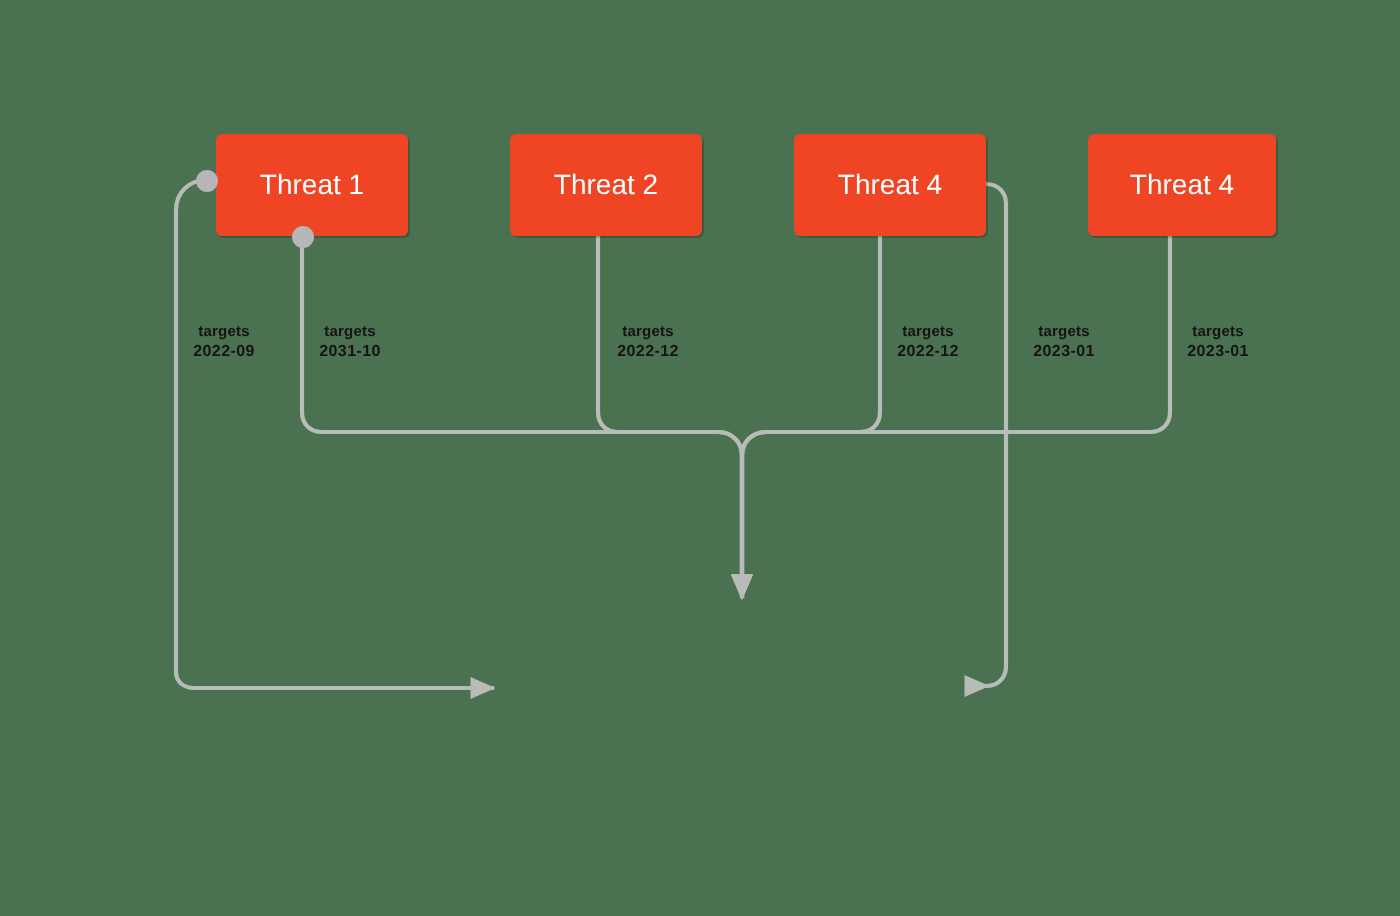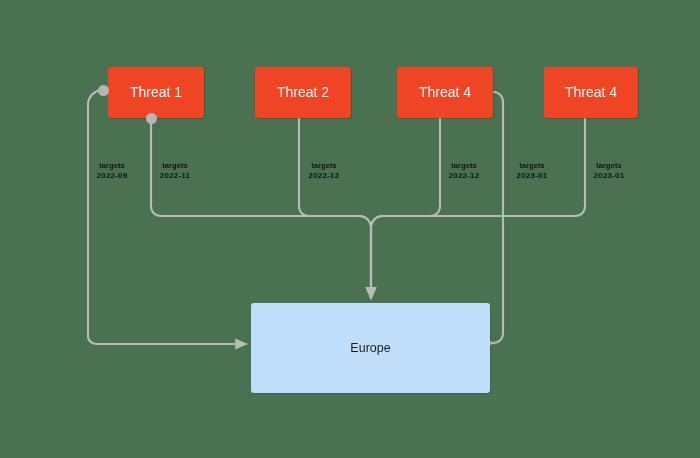--- a/index.html
+++ b/index.html
@@ -109,35 +109,32 @@
   </div>
 
   <div class="node node-threat" style="left:397px; top:67px; width:96px; height:51px;">
     <span>Threat 4</span>
   </div>
 
   <div class="node node-threat" style="left:544px; top:67px; width:94px; height:51px;">
     <span>Threat 4</span>
   </div>
 
-  <div class="node node-region" style="left:251px; top:303px; width:239px; height:90px;">
-    <span>Europe</span>
-  </div>
 
   <div class="handle" style="left:98px; top:85px;"></div>
   <div class="handle" style="left:146px; top:113px;"></div>
 
   <div class="edge-label" style="left:88px; top:161px; transform:translateX(-50%);">
     <div>targets</div>
     <div class="lbl-date">2022-09</div>
   </div>
 
   <div class="edge-label" style="left:151px; top:161px; transform:translateX(-50%);">
     <div>targets</div>
-    <div class="lbl-date">2022-11</div>
+    <div class="lbl-date">2031-10</div>
   </div>
 
   <div class="edge-label" style="left:300px; top:161px; transform:translateX(-50%);">
     <div>targets</div>
     <div class="lbl-date">2022-12</div>
   </div>
 
   <div class="edge-label" style="left:440px; top:161px; transform:translateX(-50%);">
     <div>targets</div>
     <div class="lbl-date">2022-12</div>

